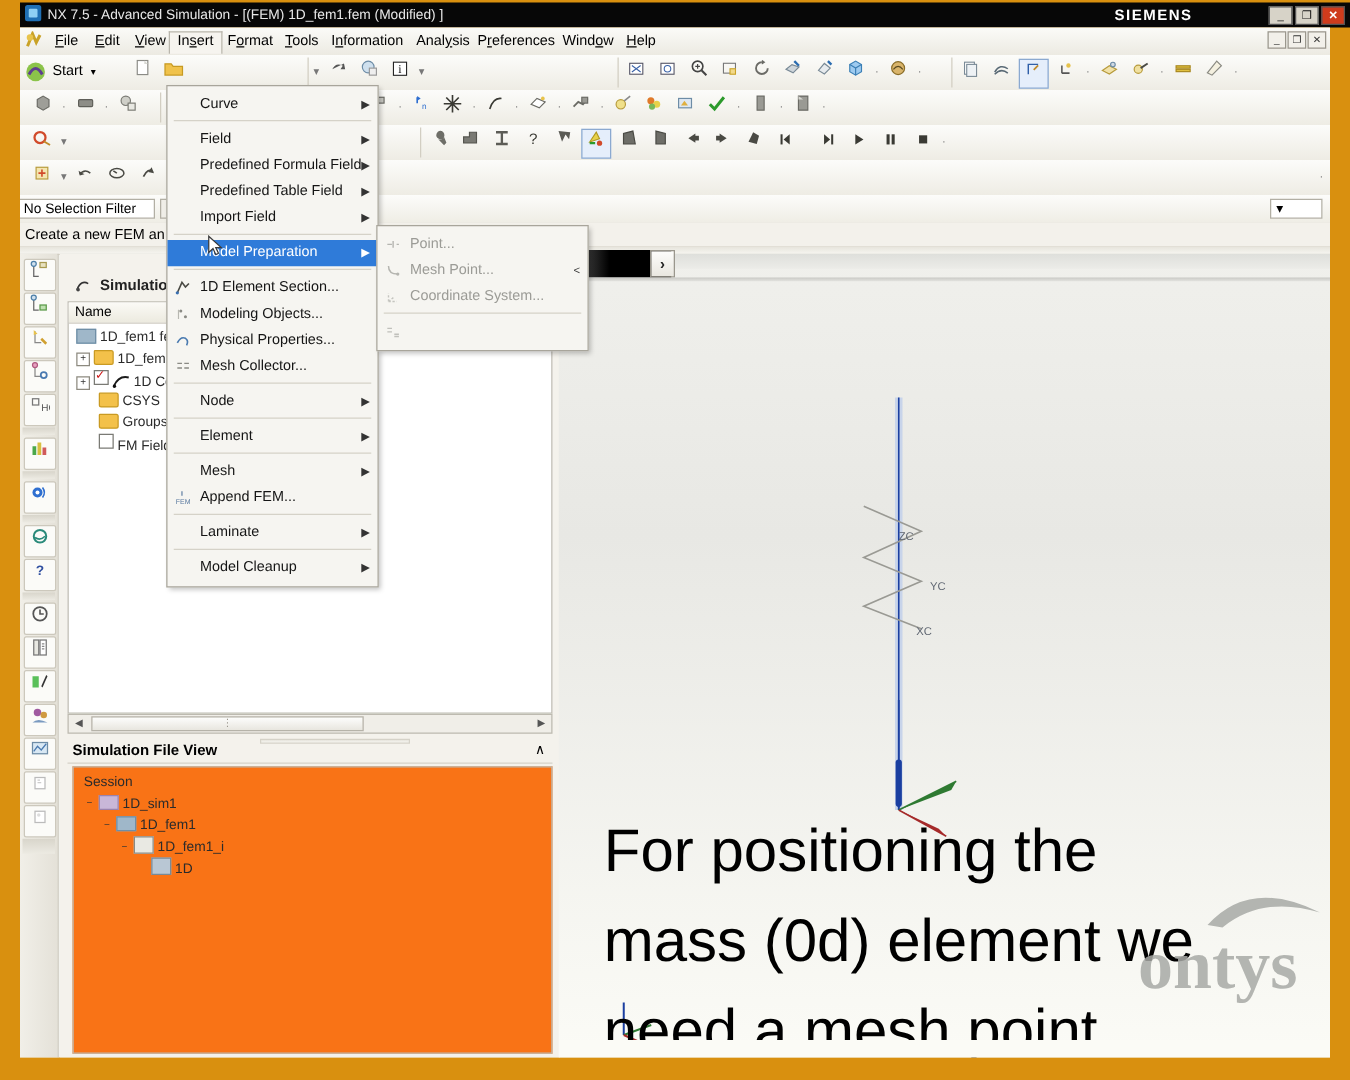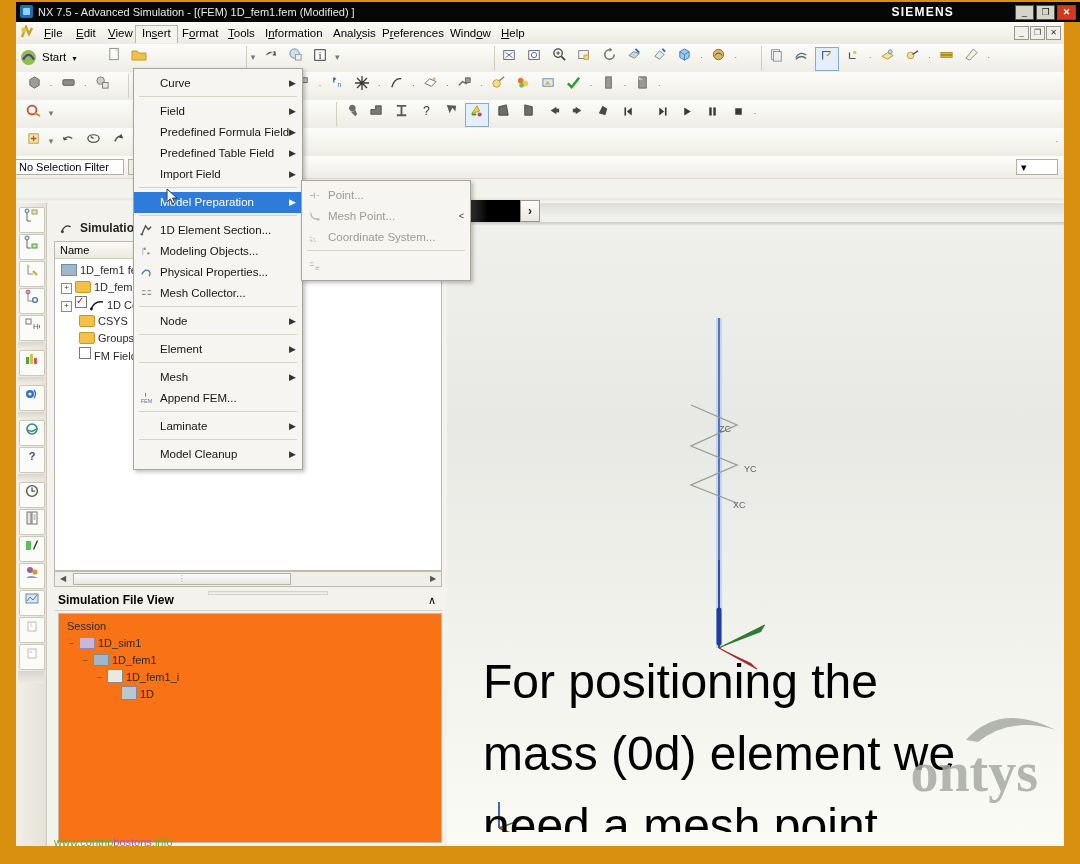--- a/index.html
+++ b/index.html
@@ -807,20 +807,21 @@
         <span class="tsep">·</span>
       </div>
     </div>
 
     <div id="selbar">
       <div class="selfield" style="left:-2px;width:110px">No Selection Filter</div>
       <div class="selbtn" style="left:112px">▾</div>
       <div class="selfield" style="left:1000px;width:42px">▾</div>
     </div>
 
+    <div id="cueline">Create a new FEM an</div>
     <div id="cuesep"></div>
 
     <div id="resbar">
       <div class="res-ic" style="top:4px">
         <svg viewBox="0 0 16 16" width="16" height="16">
             <path d="M3 3 v10 h4" stroke="#666" fill="none"></path>
             <circle cx="3" cy="3" r="2" fill="#cfe0ee" stroke="#4d7fa8"></circle>
             <rect x="8" y="2" width="5" height="4" fill="#e8e2c0" stroke="#a89a50"></rect>
           </svg>
       </div>
@@ -986,21 +987,20 @@
           <span class="texp" style="border:none;background:none">−</span><span class="ico fem"></span><span>1D_fem1</span>
         </div>
         <div class="srow" style="top:55px;left:36px">
           <span class="texp" style="border:none;background:none">−</span><span class="ico" style="background:#e9e9e3;border:1px solid #8a8a84"></span><span>1D_fem1_i</span>
         </div>
         <div class="srow" style="top:72px;left:62px">
           <span class="ico" style="background:#b9c7d4;border:1px solid #7a8a96"></span><span>1D</span>
         </div>
       </div>
 
-      <div id="watermark"><span>www.contrip</span><span class="b">bostons</span><span>.info</span></div>
 
     </div>
 
     <div id="viewport">
       <div id="vpTopShade"></div>
 
       <svg id="model" viewBox="0 0 260 420">
 
         <line x1="82" y1="5" x2="82" y2="335" stroke="#c8d4ea" stroke-width="6"></line>
         <line x1="82" y1="5" x2="82" y2="335" stroke="#1b3fa0" stroke-width="1.3"></line>

